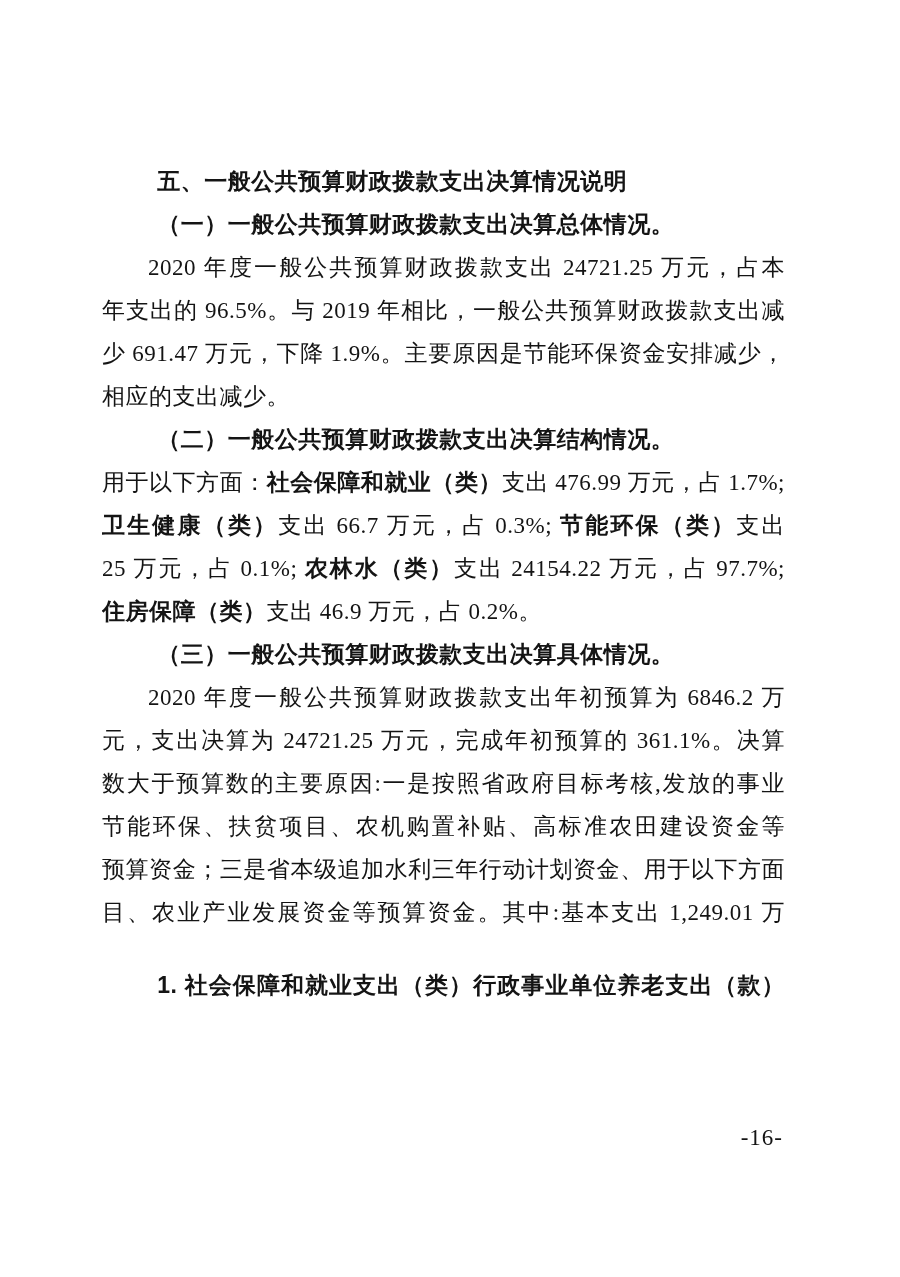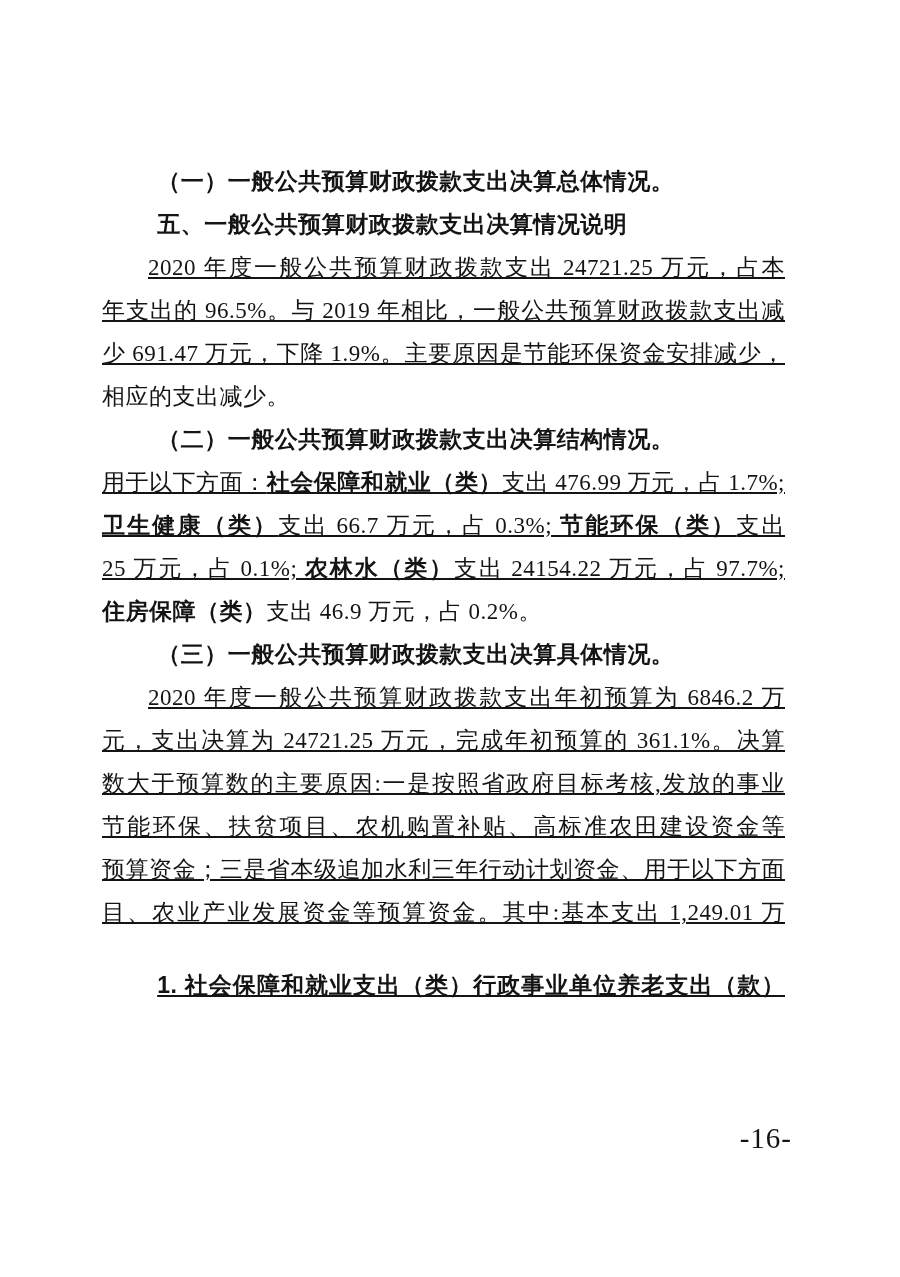--- a/index.html
+++ b/index.html
@@ -26,21 +26,20 @@
     font-size: 23px;
     line-height: 43px;
     height: 43px;
     overflow: hidden;
     text-align: left;
     letter-spacing: 0.5px;
   }
   .line.fill {
     text-align: justify;
     text-align-last: justify;
-    text-decoration: underline;
   }
   .line.indent {
     text-indent: 2em;
   }
   .line.heading {
     font-family: "Liberation Sans", "DejaVu Sans", sans-serif;
     font-weight: 700;
   }
   .line.heading.indent {
     text-indent: 2.4em;
@@ -48,34 +47,34 @@
   .line.gap {
     margin-top: 30px;
   }
   .seg-bold {
     font-family: "Liberation Sans", "DejaVu Sans", sans-serif;
     font-weight: 700;
   }
   .page-number {
     position: absolute;
     top: 1124px;
-    right: 108px;
-    font-size: 29px;
+    right: 117px;
+    font-size: 23px;
     line-height: 28px;
     letter-spacing: 1px;
     font-family: "Liberation Serif", "DejaVu Serif", serif;
   }
 </style>
 </head>
 <body>
 
 <div class="page">
   <div class="doc">
+      <div class="line heading indent"><span class="seg seg-bold">五、一般公共预算财政拨款支出决算情况说明</span></div>
       <div class="line heading indent"><span class="seg seg-bold">（一）一般公共预算财政拨款支出决算总体情况。</span></div>
-      <div class="line heading indent"><span class="seg seg-bold">五、一般公共预算财政拨款支出决算情况说明</span></div>
       <div class="line indent fill"><span class="seg">2020 年度一般公共预算财政拨款支出 24721.25 万元，占本</span></div>
       <div class="line fill"><span class="seg">年支出的 96.5%。与 2019 年相比，一般公共预算财政拨款支出减</span></div>
       <div class="line fill"><span class="seg">少 691.47 万元，下降 1.9%。主要原因是节能环保资金安排减少，</span></div>
       <div class="line"><span class="seg">相应的支出减少。</span></div>
       <div class="line heading indent"><span class="seg seg-bold">（二）一般公共预算财政拨款支出决算结构情况。</span></div>
       <div class="line fill"><span class="seg">用于以下方面：</span><span class="seg seg-bold">社会保障和就业（类）</span><span class="seg">支出 476.99 万元，占 1.7%;</span></div>
       <div class="line fill"><span class="seg seg-bold">卫生健康（类）</span><span class="seg">支出 66.7 万元，占 0.3%; </span><span class="seg seg-bold">节能环保（类）</span><span class="seg">支出</span></div>
       <div class="line fill"><span class="seg">25 万元，占 0.1%; </span><span class="seg seg-bold">农林水（类）</span><span class="seg">支出 24154.22 万元，占 97.7%;</span></div>
       <div class="line"><span class="seg seg-bold">住房保障（类）</span><span class="seg">支出 46.9 万元，占 0.2%。</span></div>
       <div class="line heading indent"><span class="seg seg-bold">（三）一般公共预算财政拨款支出决算具体情况。</span></div>

